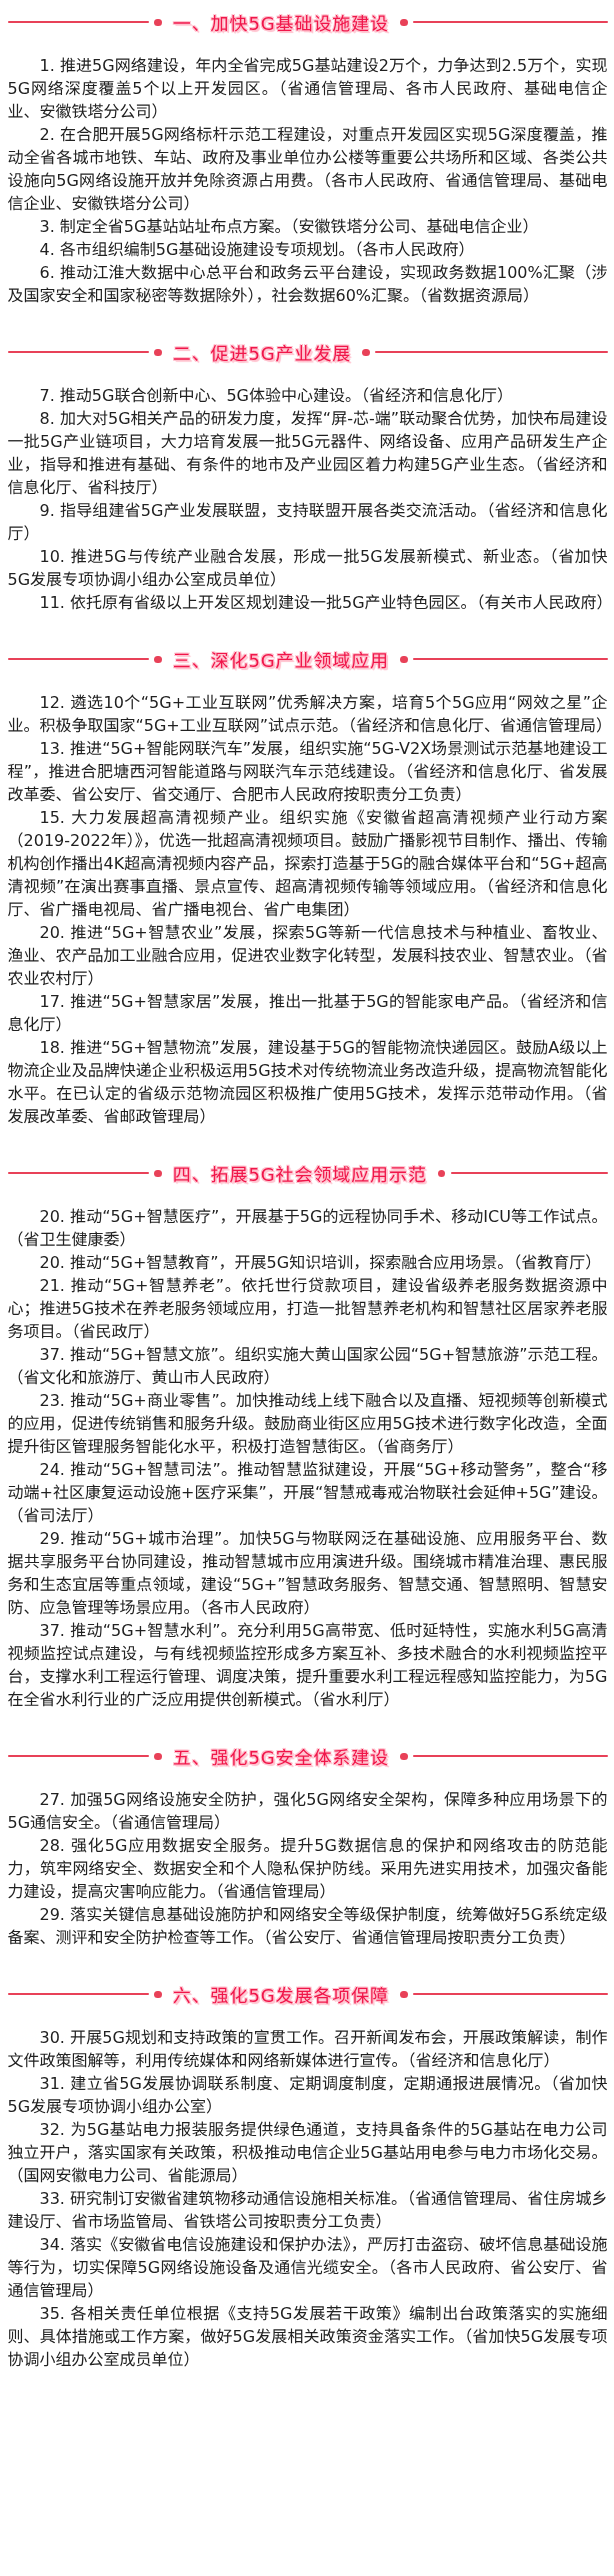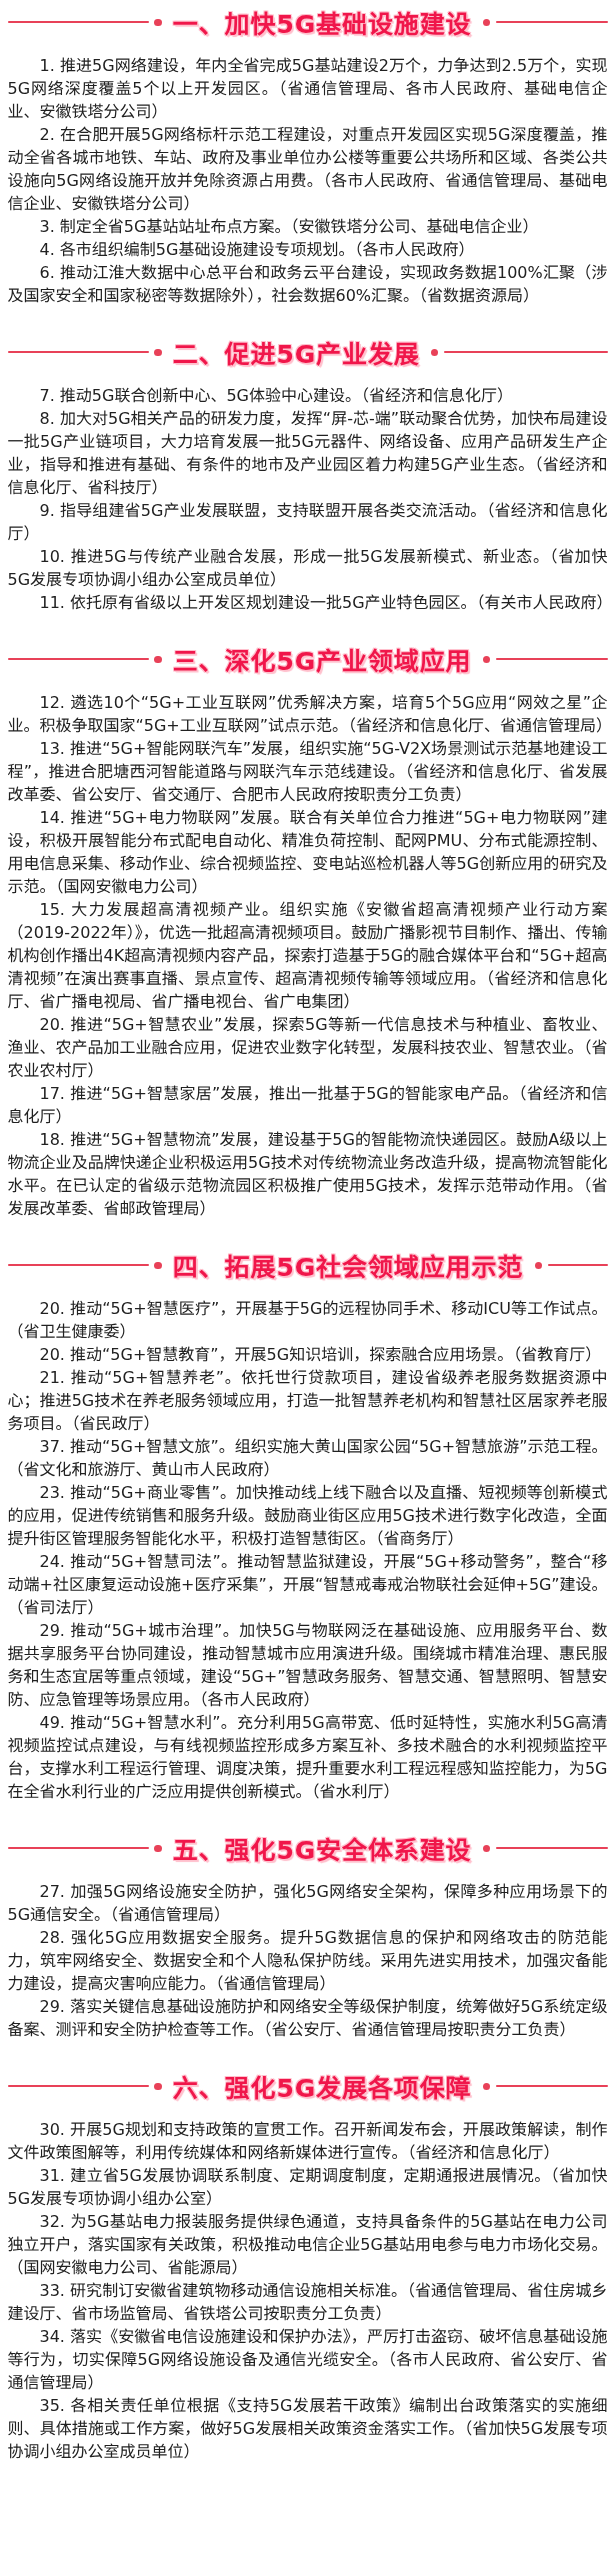--- a/index.html
+++ b/index.html
@@ -36,22 +36,22 @@
   .hline.left{flex:0 0 141px;}
   .hline.right{flex:1 1 auto;}
   .dot{
     width:7.5px;height:7.5px;
     border-radius:50%;
     background:var(--accent);
     margin:0 5.6px;
     flex:0 0 auto;
   }
   .sec-title{
-    font-size:25px;
-    font-weight:bold;
+    font-size:18px;
+    font-weight:normal;
     letter-spacing:0.9px;
     color:var(--title-fill);
     padding:0 5.6px;
     white-space:nowrap;
     text-shadow:
       0.9px 0.9px 0 var(--title-glow),
      -0.9px  0.9px 0 var(--title-glow),
       0.9px -0.9px 0 var(--title-glow),
      -0.9px -0.9px 0 var(--title-glow),
       1.9px 1.9px 0.9px var(--title-glow);
@@ -106,21 +106,20 @@
     <div class="sec-header">
       <span class="hline left"></span>
       <span class="dot"></span>
       <h2 class="sec-title">三、深化5G产业领域应用</h2>
       <span class="dot"></span>
       <span class="hline right"></span>
     </div>
     <div class="sec-items">
         <p class="item">12. 遴选10个“5G+工业互联网”优秀解决方案，培育5个5G应用“网效之星”企业。积极争取国家“5G+工业互联网”试点示范。（省经济和信息化厅、省通信管理局）</p>
         <p class="item">13. 推进“5G+智能网联汽车”发展，组织实施“5G-V2X场景测试示范基地建设工程”，推进合肥塘西河智能道路与网联汽车示范线建设。（省经济和信息化厅、省发展改革委、省公安厅、省交通厅、合肥市人民政府按职责分工负责）</p>
-        <p class="item">14. 推进“5G+电力物联网”发展。联合有关单位合力推进“5G+电力物联网”建设，积极开展智能分布式配电自动化、精准负荷控制、配网PMU、分布式能源控制、用电信息采集、移动作业、综合视频监控、变电站巡检机器人等5G创新应用的研究及示范。（国网安徽电力公司）</p>
         <p class="item">15. 大力发展超高清视频产业。组织实施《安徽省超高清视频产业行动方案（2019-2022年）》，优选一批超高清视频项目。鼓励广播影视节目制作、播出、传输机构创作播出4K超高清视频内容产品，探索打造基于5G的融合媒体平台和“5G+超高清视频”在演出赛事直播、景点宣传、超高清视频传输等领域应用。（省经济和信息化厅、省广播电视局、省广播电视台、省广电集团）</p>
         <p class="item">20. 推进“5G+智慧农业”发展，探索5G等新一代信息技术与种植业、畜牧业、渔业、农产品加工业融合应用，促进农业数字化转型，发展科技农业、智慧农业。（省农业农村厅）</p>
         <p class="item">17. 推进“5G+智慧家居”发展，推出一批基于5G的智能家电产品。（省经济和信息化厅）</p>
         <p class="item">18. 推进“5G+智慧物流”发展，建设基于5G的智能物流快递园区。鼓励A级以上物流企业及品牌快递企业积极运用5G技术对传统物流业务改造升级，提高物流智能化水平。在已认定的省级示范物流园区积极推广使用5G技术，发挥示范带动作用。（省发展改革委、省邮政管理局）</p>
       </div>
   </section>
 
   <section class="sec">
     <div class="sec-header">
       <span class="hline left"></span>
@@ -130,21 +129,21 @@
       <span class="hline right"></span>
     </div>
     <div class="sec-items">
         <p class="item">20. 推动“5G+智慧医疗”，开展基于5G的远程协同手术、移动ICU等工作试点。（省卫生健康委）</p>
         <p class="item">20. 推动“5G+智慧教育”，开展5G知识培训，探索融合应用场景。（省教育厅）</p>
         <p class="item">21. 推动“5G+智慧养老”。依托世行贷款项目，建设省级养老服务数据资源中心；推进5G技术在养老服务领域应用，打造一批智慧养老机构和智慧社区居家养老服务项目。（省民政厅）</p>
         <p class="item">37. 推动“5G+智慧文旅”。组织实施大黄山国家公园“5G+智慧旅游”示范工程。（省文化和旅游厅、黄山市人民政府）</p>
         <p class="item">23. 推动“5G+商业零售”。加快推动线上线下融合以及直播、短视频等创新模式的应用，促进传统销售和服务升级。鼓励商业街区应用5G技术进行数字化改造，全面提升街区管理服务智能化水平，积极打造智慧街区。（省商务厅）</p>
         <p class="item">24. 推动“5G+智慧司法”。推动智慧监狱建设，开展“5G+移动警务”，整合“移动端+社区康复运动设施+医疗采集”，开展“智慧戒毒戒治物联社会延伸+5G”建设。（省司法厅）</p>
         <p class="item">29. 推动“5G+城市治理”。加快5G与物联网泛在基础设施、应用服务平台、数据共享服务平台协同建设，推动智慧城市应用演进升级。围绕城市精准治理、惠民服务和生态宜居等重点领域，建设“5G+”智慧政务服务、智慧交通、智慧照明、智慧安防、应急管理等场景应用。（各市人民政府）</p>
-        <p class="item">49. 推动“5G+智慧水利”。充分利用5G高带宽、低时延特性，实施水利5G高清视频监控试点建设，与有线视频监控形成多方案互补、多技术融合的水利视频监控平台，支撑水利工程运行管理、调度决策，提升重要水利工程远程感知监控能力，为5G在全省水利行业的广泛应用提供创新模式。（省水利厅）</p>
+        <p class="item">37. 推动“5G+智慧水利”。充分利用5G高带宽、低时延特性，实施水利5G高清视频监控试点建设，与有线视频监控形成多方案互补、多技术融合的水利视频监控平台，支撑水利工程运行管理、调度决策，提升重要水利工程远程感知监控能力，为5G在全省水利行业的广泛应用提供创新模式。（省水利厅）</p>
       </div>
   </section>
 
   <section class="sec">
     <div class="sec-header">
       <span class="hline left"></span>
       <span class="dot"></span>
       <h2 class="sec-title">五、强化5G安全体系建设</h2>
       <span class="dot"></span>
       <span class="hline right"></span>

